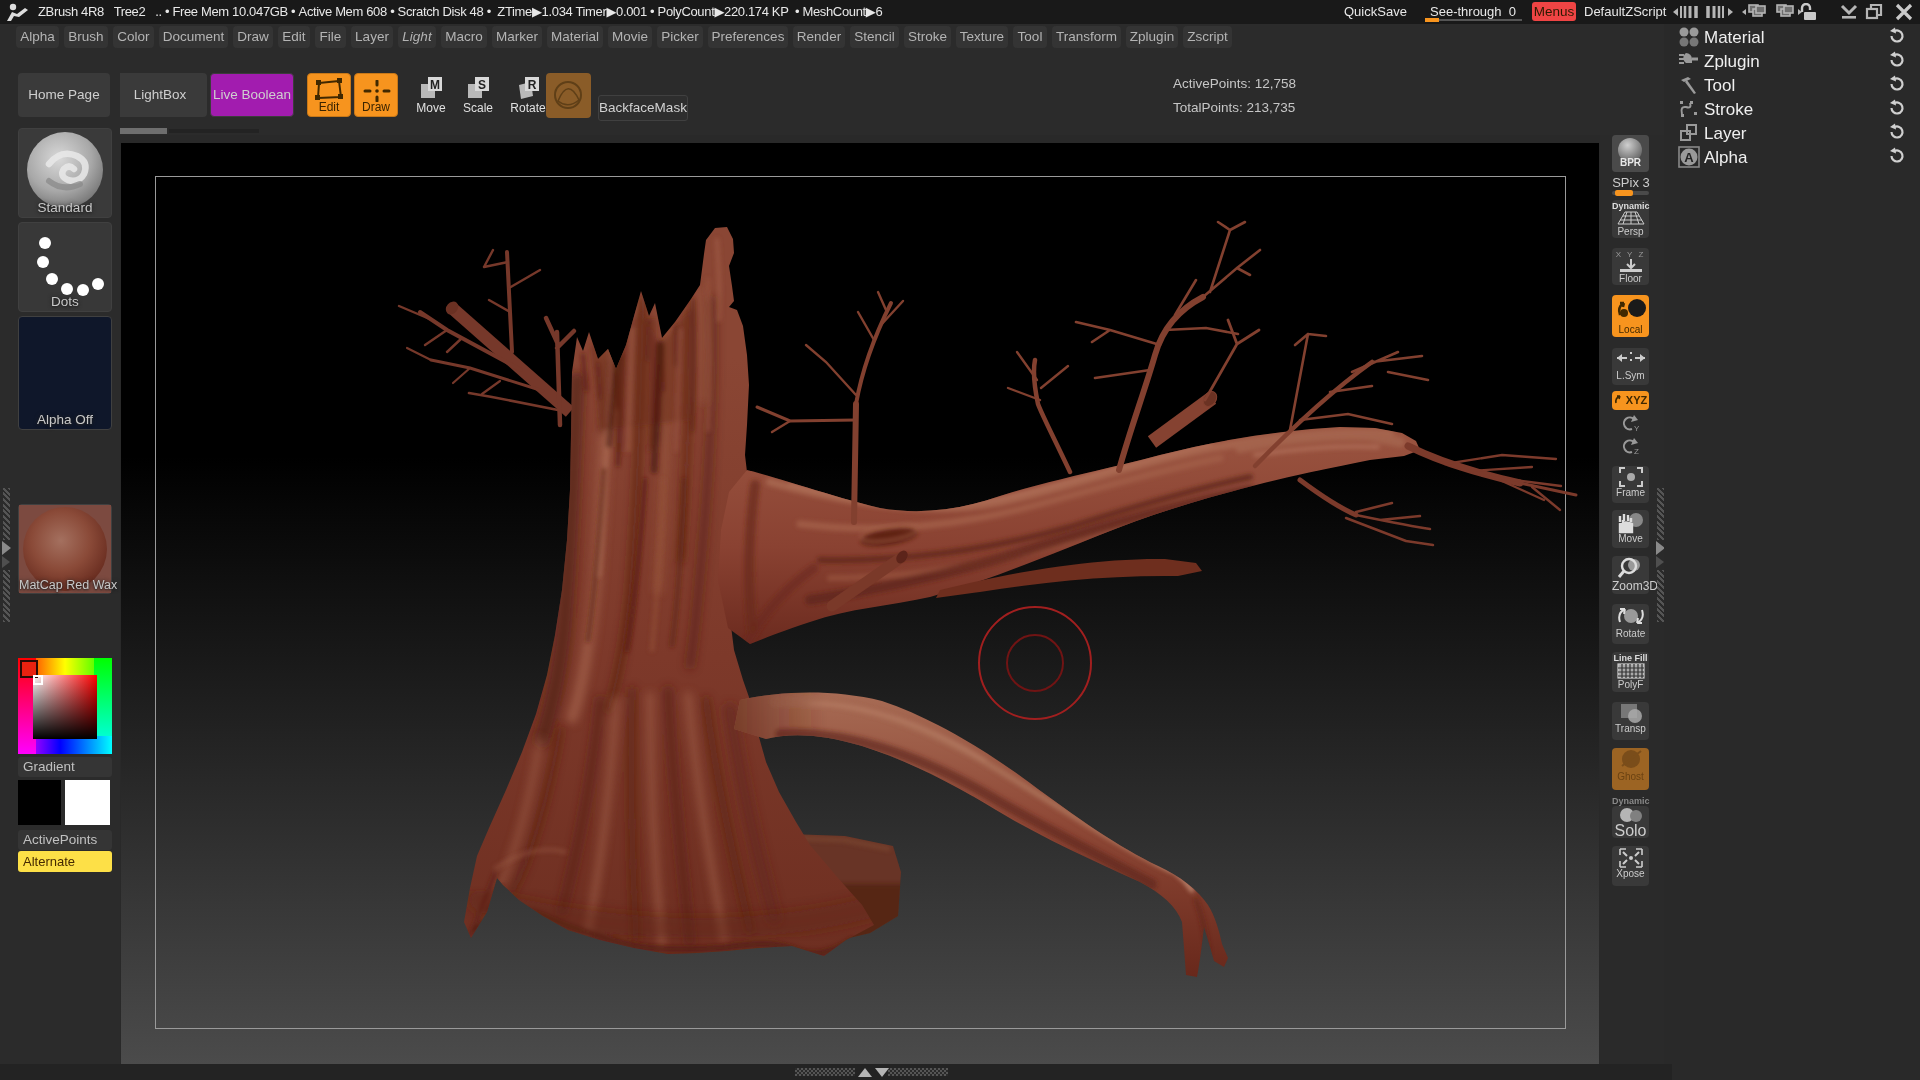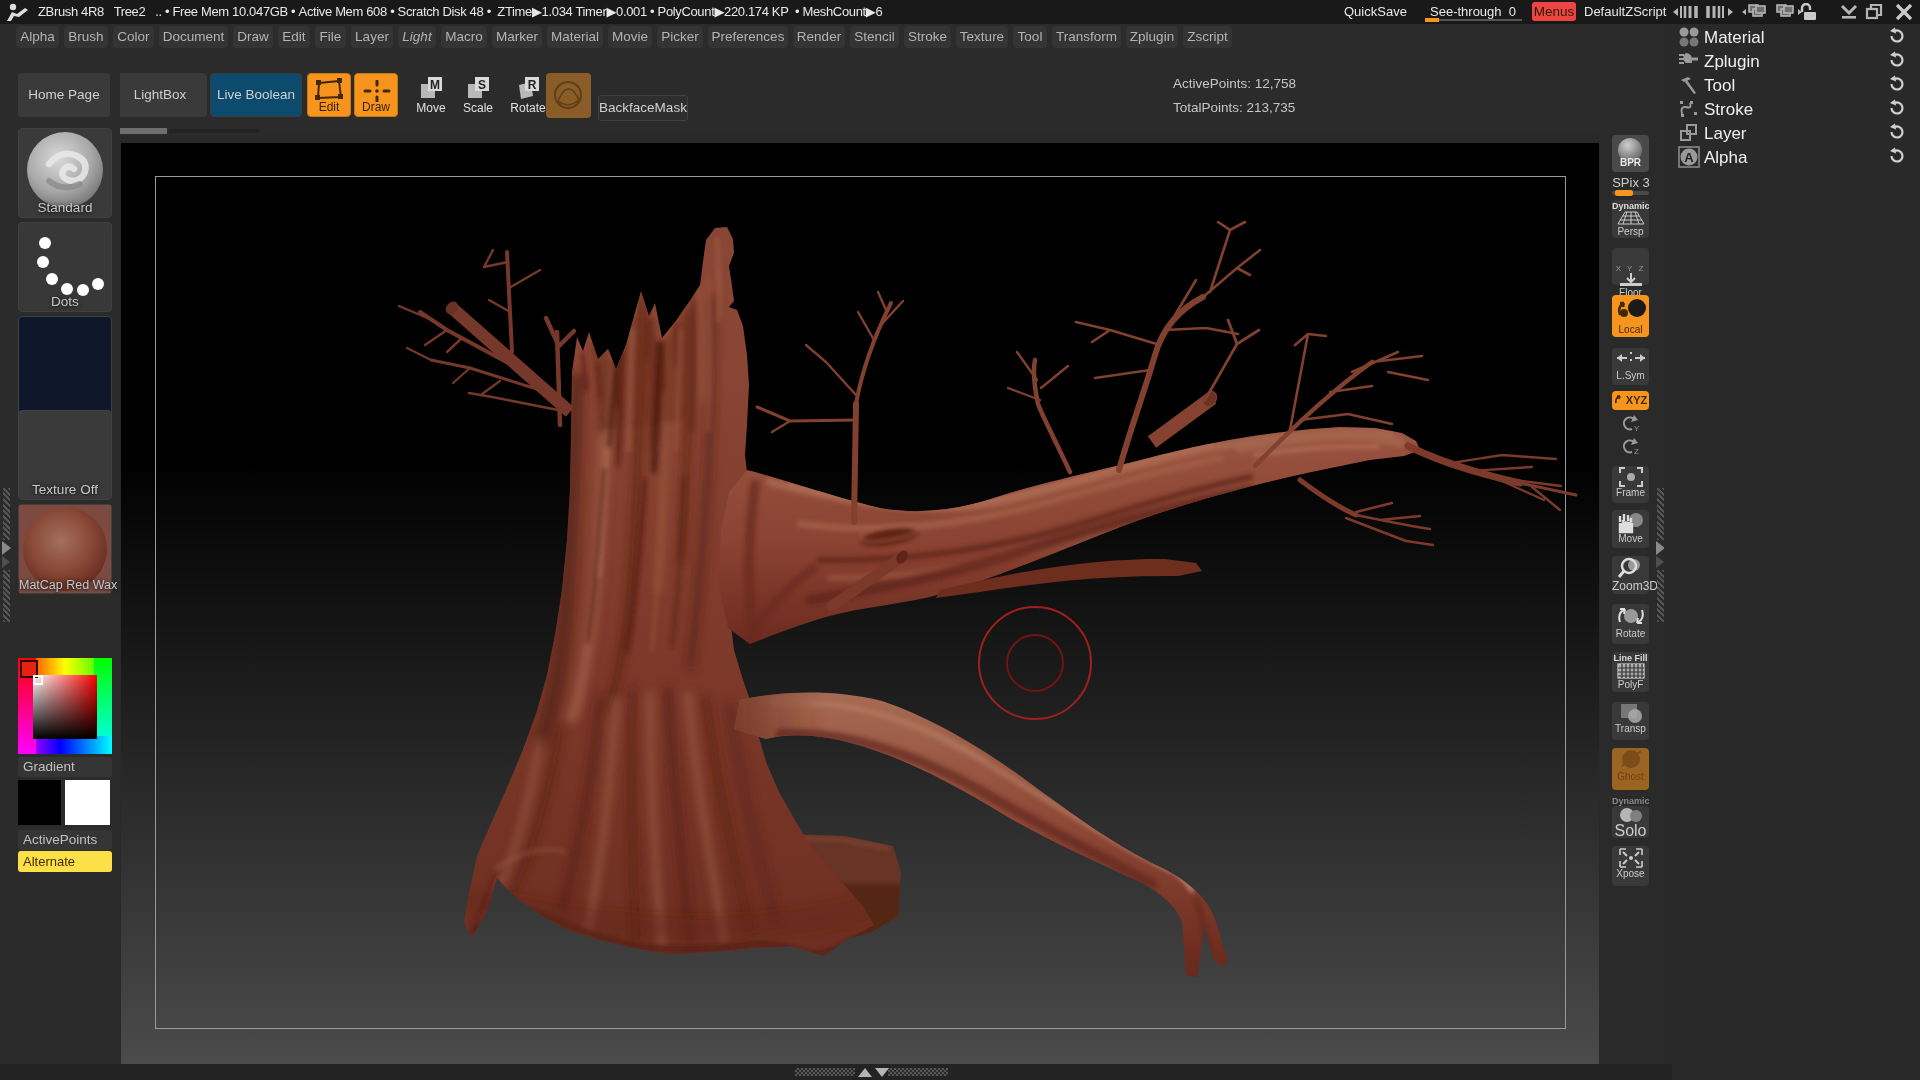--- a/index.html
+++ b/index.html
@@ -106,21 +106,21 @@
     <div class="mi" style="left: 850px; width: 49px;">Stencil</div>
     <div class="mi" style="left: 904px; width: 47px;">Stroke</div>
     <div class="mi" style="left: 956px; width: 52px;">Texture</div>
     <div class="mi" style="left: 1013px; width: 34px;">Tool</div>
     <div class="mi" style="left: 1052px; width: 69px;">Transform</div>
     <div class="mi" style="left: 1126px; width: 52px;">Zplugin</div>
     <div class="mi" style="left: 1183px; width: 49px;">Zscript</div>
   </div>
 <div id="shelf">
   <div class="btn" style="left:113px;top:23px;width:94px;height:44px;font-size:13.5px;text-align:center;line-height:44px">LightBox</div>
- <div class="btn" style="left:210px;top:23px;width:92px;height:44px;background:#0c4a6e;border:1px solid #3c3c3c;font-size:13.5px;text-align:center;line-height:42px">Live Boolean</div>
+ <div class="btn" style="left:210px;top:23px;width:84px;height:44px;background:#a21caf;border:1px solid #3c3c3c;font-size:13.5px;text-align:center;line-height:42px">Live Boolean</div>
  <div class="abs" style="left:307px;top:23px;width:44px;height:44px;background:#f7941e;border:1px solid #c87818;border-radius:4px">
    <svg class="abs" style="left:7px;top:4px" width="30" height="26" viewBox="0 0 30 26">
         <path d="M4,5 L24,3 M3,20 L26,19 M4,5 L3,20 M24,3 L26,19" stroke="#402800" stroke-width="2" fill="none"></path>
         <rect x="1" y="2" width="5" height="5" fill="#402800"></rect>
         <rect x="22" y="0" width="5" height="5" fill="#402800"></rect>
         <rect x="0" y="17" width="5" height="5" fill="#402800"></rect>
         <rect x="23" y="16" width="5" height="5" fill="#402800"></rect>
       </svg>
    <div class="abs" style="left:0;bottom:2px;width:100%;text-align:center;font-size:12px;color:#3a2400">Edit</div>
  </div>
@@ -199,23 +199,20 @@
           <circle cx="79" cy="61" r="6"></circle>
         </g>
   </svg>
   <div class="tlabel">Dots</div>
  </div>
 
  <div class="thumb" style="top:266px;height:114px;background:#0f172a">
   <div class="tlabel">Alpha Off</div>
  </div>
 
- <div class="thumb" style="top:360px;height:90px;background:#3a3a3a">
-  <div class="tlabel">Texture Off</div>
- </div>
 
  <div class="thumb" style="top:454px;height:90px;background:#6b4038">
   <svg width="92" height="88" viewBox="0 0 92 88">
         <defs>
    <radialGradient id="sph2" cx="0.45" cy="0.4" r="0.7">
             <stop offset="0" stop-color="#a4705f"></stop>
             <stop offset="0.5" stop-color="#8a4a38"></stop>
             <stop offset="1" stop-color="#5e2318"></stop>
           </radialGradient>
         </defs>
@@ -485,21 +482,21 @@
   <div style="font-size:9px;font-weight:bold;color:#ddd;margin-top:1px">Dynamic</div>
   <svg width="30" height="15" viewBox="0 0 30 15">
         <g stroke="#ccc" stroke-width="1" fill="none">
           <path d="M2,13 L28,13 M4,9 L26,9 M7,5 L23,5 M9,1 L21,1 M9,1 L2,13 M21,1 L28,13 M15,1 L15,13 M11,1 L7,13 M19,1 L23,13"></path>
         </g>
       </svg>
   <div style="font-size:10px;color:#ccc;margin-top:-2px">Persp</div>
  </div>
 
  <div class="rbtn" style="top:113px;height:37px">
-  <div style="font-size:8px;color:#999;margin-top:16px;letter-spacing:2px">X Y Z</div>
+  <div style="font-size:8px;color:#999;margin-top:2px;letter-spacing:2px">X Y Z</div>
   <svg width="26" height="14" viewBox="0 0 26 14">
         <path d="M13,0 L13,8 M9,5 L13,9 L17,5" stroke="#ccc" stroke-width="2" fill="none"></path>
         <rect x="2" y="10" width="22" height="3" fill="#ccc"></rect>
       </svg>
   <div style="font-size:10px;color:#ccc;margin-top:-2px">Floor</div>
  </div>
 
  <div class="rbtn" style="top:160px;height:42px;background:#f7941e">
   <svg width="34" height="28" viewBox="0 0 34 28">
         <circle cx="23" cy="13" r="9" fill="#1a1a1a"></circle>

